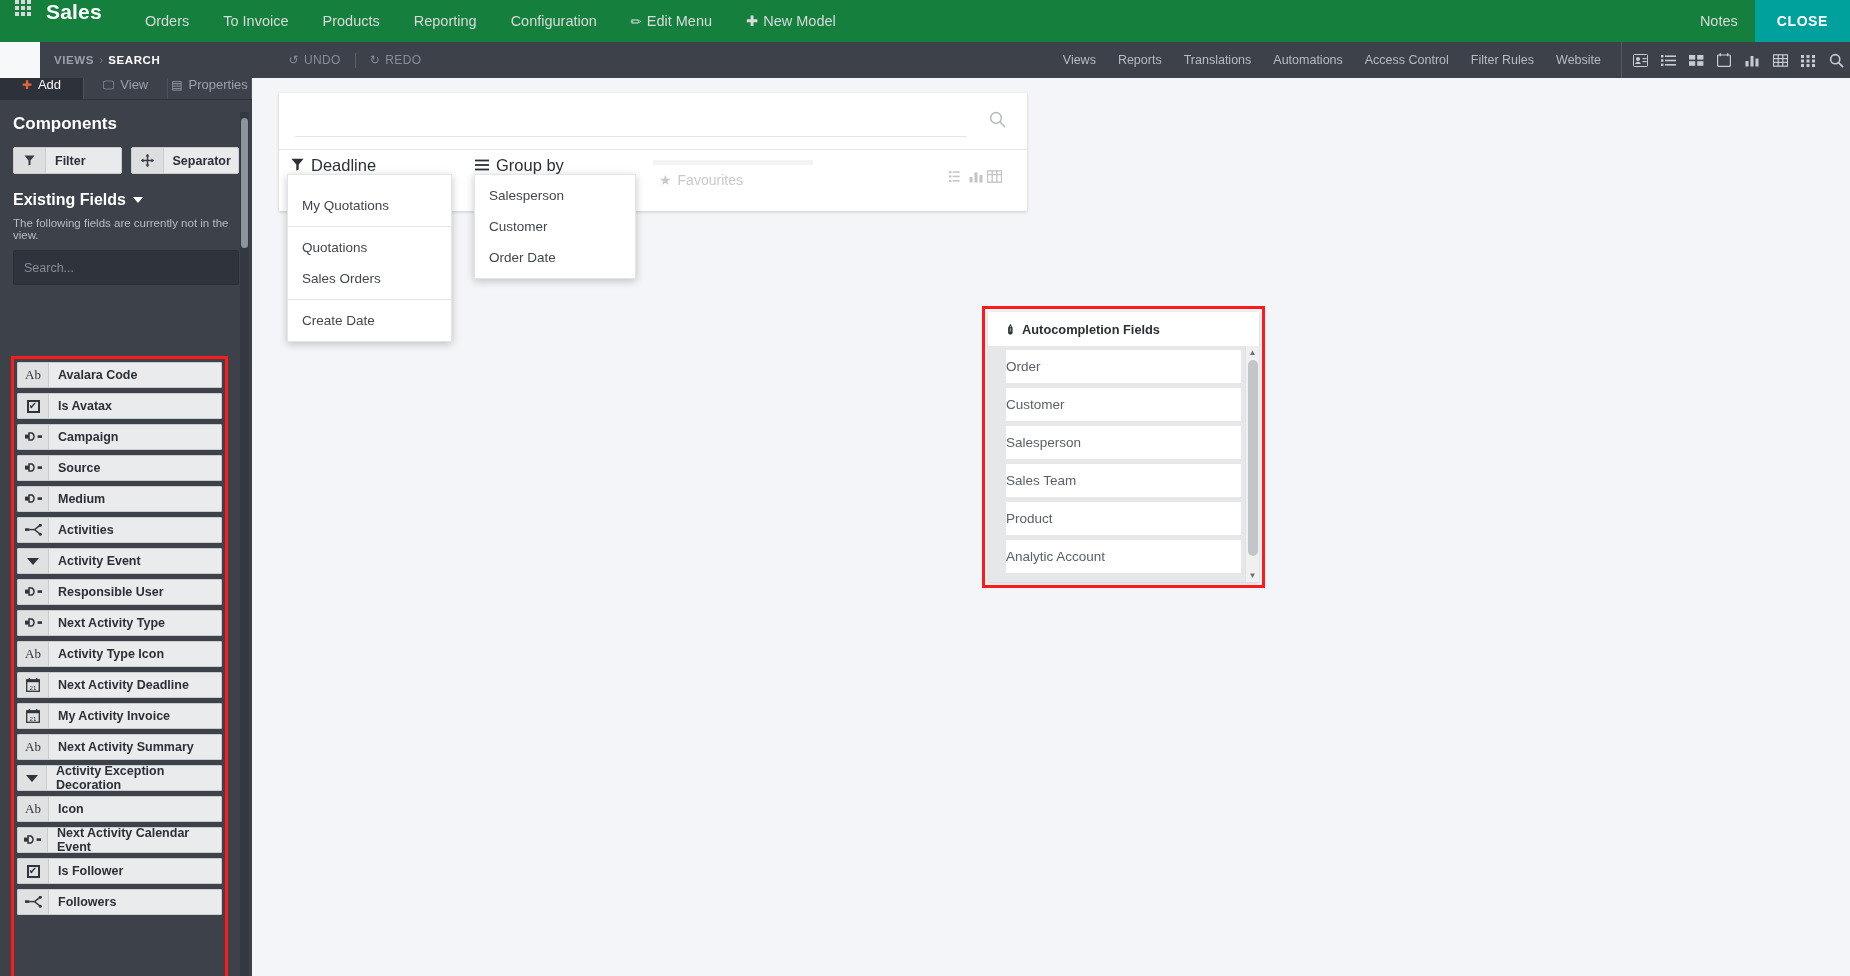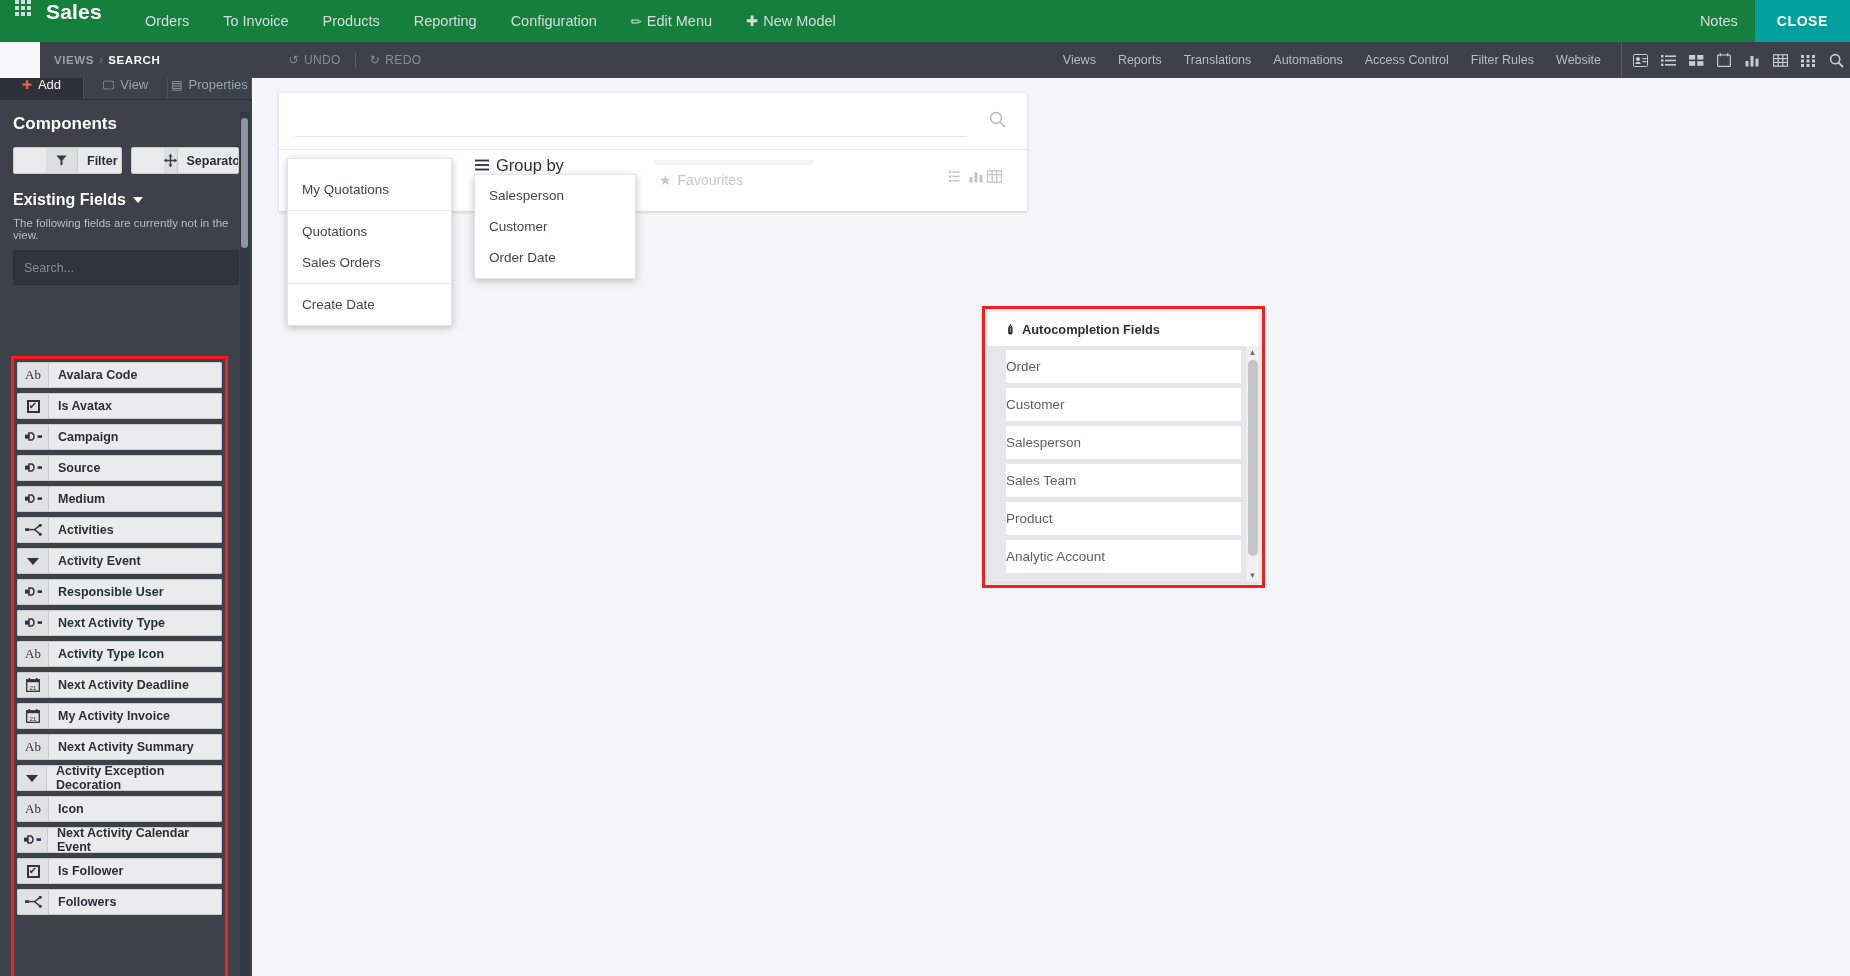--- a/index.html
+++ b/index.html
@@ -63,21 +63,21 @@
     border-right: 1px solid #4c525c;
   }
   .sb-tab.active { background: #2c313a; color: #f5f6f7; }
   .sb-tab .tico { color:#e2653d; font-size:12px;}
   .sb-inner { padding: 14px 13px 0 13px; position:relative; top: 22px;}
   .sb-h1 { font-size: 17px; font-weight: bold; color: #fff; margin-bottom: 13px; }
   .comp-row { display: flex; gap: 9px; margin-bottom: 17px; }
   .comp-btn {
     flex: 1; background: #e9eaeb; color: #2b2f36; height: 27px; border-radius: 2px;
     display: flex; align-items: center; font-size: 12.5px; font-weight: bold; overflow:hidden;
-    cursor: grab; border:1px solid #c9cbcd;padding-left:32px;
+    cursor: grab; border:1px solid #c9cbcd;
   }
   .comp-btn .cb-ico {
     width: 32px; height: 100%; display:flex; align-items:center; justify-content:center;
     background:#dcdee0; color:#383d45; font-size:12px; border-right:1px solid #c9cbcd;
   }
   .comp-btn .cb-lbl { padding-left: 9px; }
   .sb-h2 { font-size: 16px; font-weight: bold; color:#fff; margin-bottom: 8px; display:flex; align-items:center; gap:7px; cursor:pointer;}
   .caret-d { width:0;height:0;border-left:5px solid transparent;border-right:5px solid transparent;border-top:6px solid #fff; }
   .sb-note { font-size: 11.5px; color: #b8bdc4; margin-bottom: 9px; }
   .sb-search {
@@ -561,21 +561,21 @@
 
     <div class="panel-label" style="left:12px; top:78px;">
       <span>
         <svg width="13" height="13" viewBox="0 0 13 13">
               <path d="M0.4 0.8h12.2L7.7 6.4v5l-2.4 1V6.4z" fill="#2b3037"></path>
             </svg>
       </span>
       <span>Deadline</span>
     </div>
 
-    <div class="dd" style="left:8px; top:80px; width:165px;">
+    <div class="dd" style="left:8px; top:96px; width:165px;">
       <div class="dd-item" style="padding-top:18px;">My Quotations</div>
       <div class="dd-sep"></div>
       <div class="dd-item">Quotations</div>
       <div class="dd-item">Sales Orders</div>
       <div class="dd-sep"></div>
       <div class="dd-item">Create Date</div>
     </div>
 
     <div class="panel-label" style="left:196px; top:78px;">
       <span>

